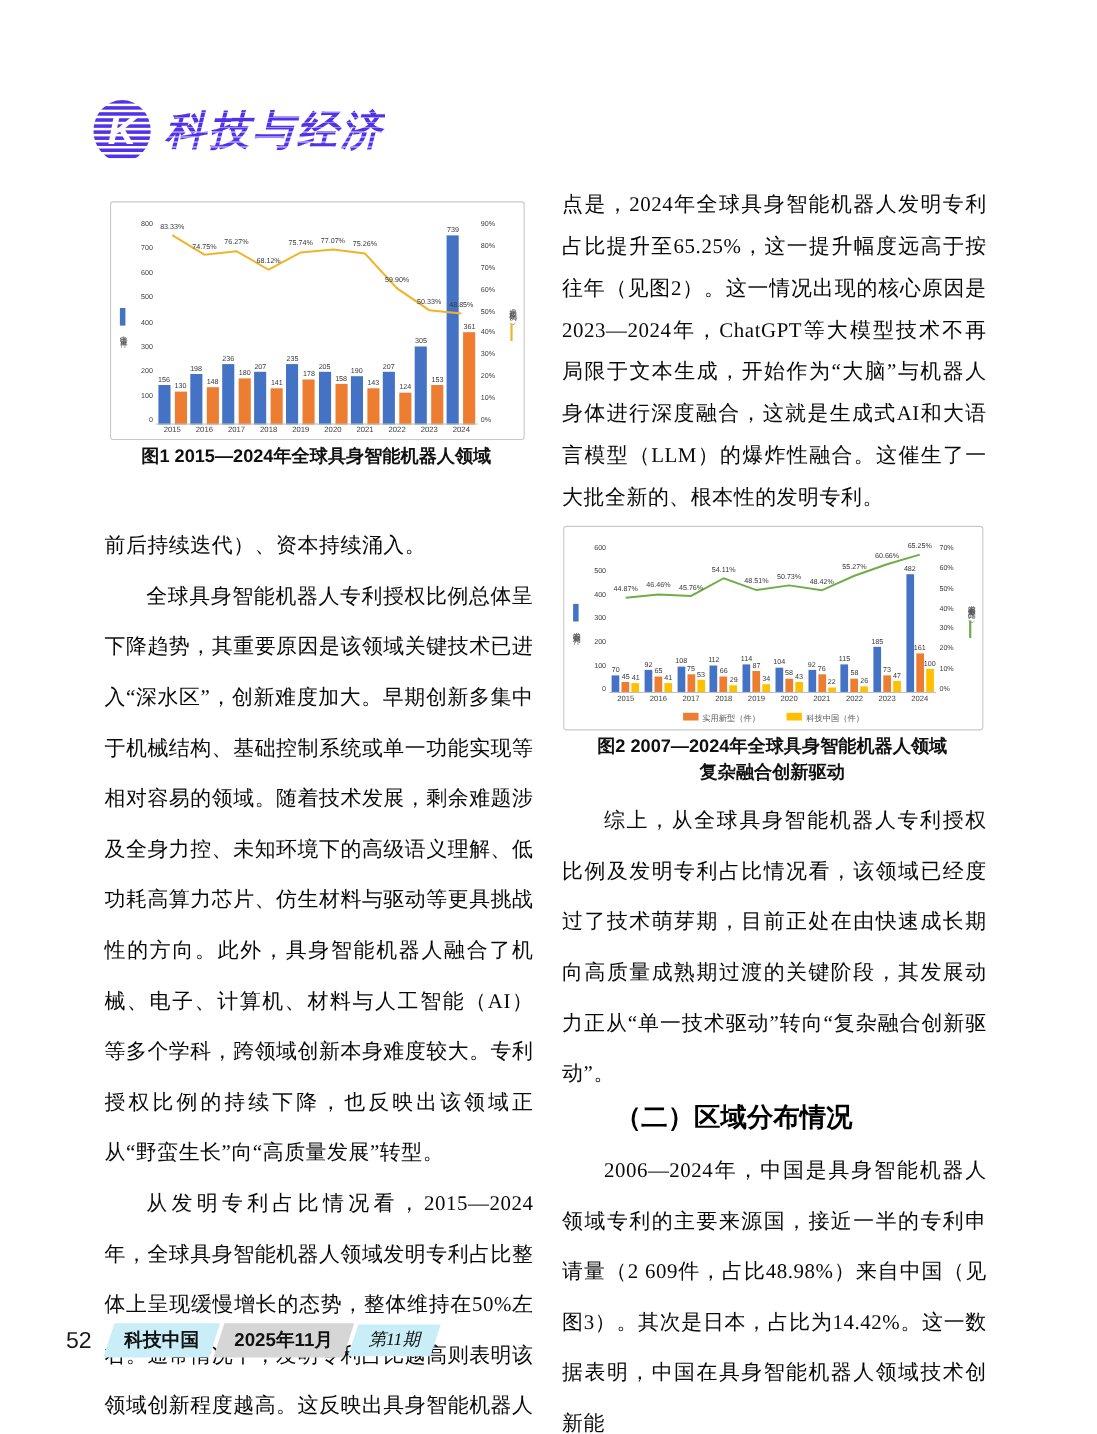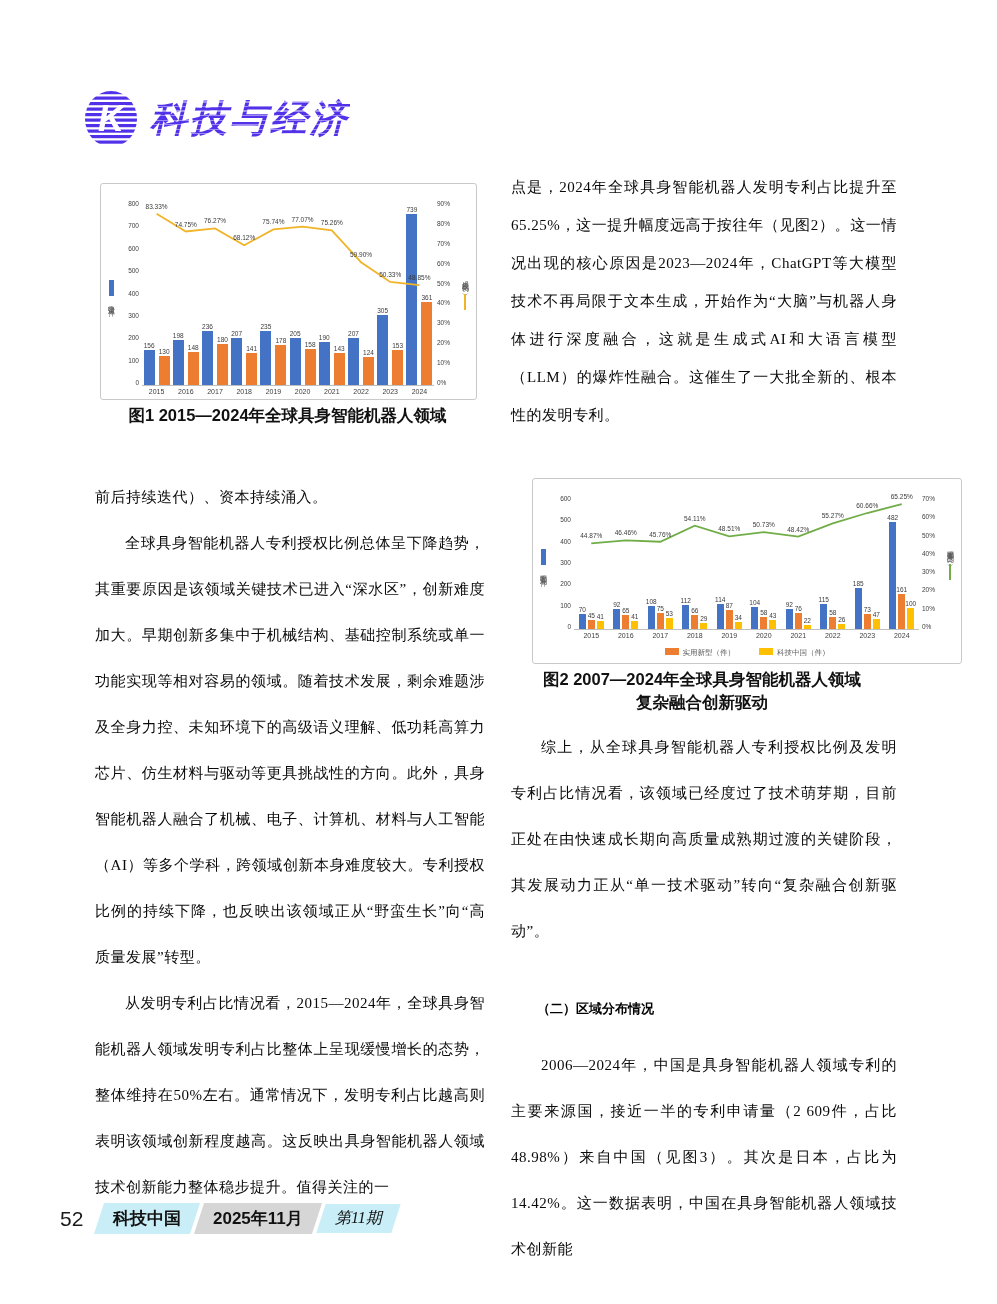--- a/index.html
+++ b/index.html
@@ -11,35 +11,35 @@
   .logo-text{font-family:"Liberation Sans",sans-serif;font-size:37px;font-weight:bold;
              font-style:italic;letter-spacing:3px;color:#5231e8;}
   @supports (-webkit-background-clip: text){
     .logo-text{background:repeating-linear-gradient(to bottom,#5231e8 0 3px,#9e8cf4 3px 4.5px);
                -webkit-background-clip:text;background-clip:text;color:transparent;}
   }
 
   
   .figbox{position:absolute;border:1px solid #c9c9c9;border-radius:3px;background:#fff;}
   #fig1{left:100px;top:183px;width:375px;height:215px;}
-  #fig2{left:532px;top:478px;width:380px;height:184px;padding-left:48px;}
+  #fig2{left:512px;top:478px;width:380px;height:184px;}
   .caption{position:absolute;text-align:center;font-family:"Liberation Sans",sans-serif;
            font-weight:bold;font-size:16.5px;line-height:23px;color:#111;}
   #cap1{left:100px;top:404px;width:375px;}
   #cap2{left:512px;top:668px;width:380px;}
 
   
-  .coltext{position:absolute;font-size:15px;text-align:justify;color:#0a0a0a;letter-spacing:0.5px;}
+  .coltext{position:absolute;font-size:19px;text-align:justify;color:#0a0a0a;letter-spacing:0.5px;}
   .coltext p{margin:0;}
   .indent{text-indent:2em;}
   #left-text{left:95px;top:474px;width:390px;line-height:46px;}
   #right-text-top{left:511px;top:168px;width:386px;line-height:38px;}
   #right-text-mid{left:511px;top:724px;width:386px;line-height:46px;}
   #right-heading{left:511px;top:1000px;width:386px;font-family:"Liberation Sans",sans-serif;
-                 font-weight:bold;font-size:13px;text-indent:2em;position:absolute;}
+                 font-weight:bold;font-size:24px;text-indent:2em;position:absolute;}
   #right-text-bottom{left:511px;top:1042px;width:386px;line-height:46px;}
 
   
   .footer{position:absolute;left:60px;top:1203px;display:flex;align-items:center;gap:16px;
           font-family:"Liberation Sans",sans-serif;}
   .page-num{font-size:21px;color:#1a1a1a;}
   .badge{display:inline-block;transform:skewX(-18deg);padding:4px 14px;}
   .badge>span{display:inline-block;transform:skewX(18deg);font-size:17px;font-weight:bold;color:#111;}
   .badge.cyan{background:#c9eef7;}
   .badge.gray{background:#d6d6d6;}

